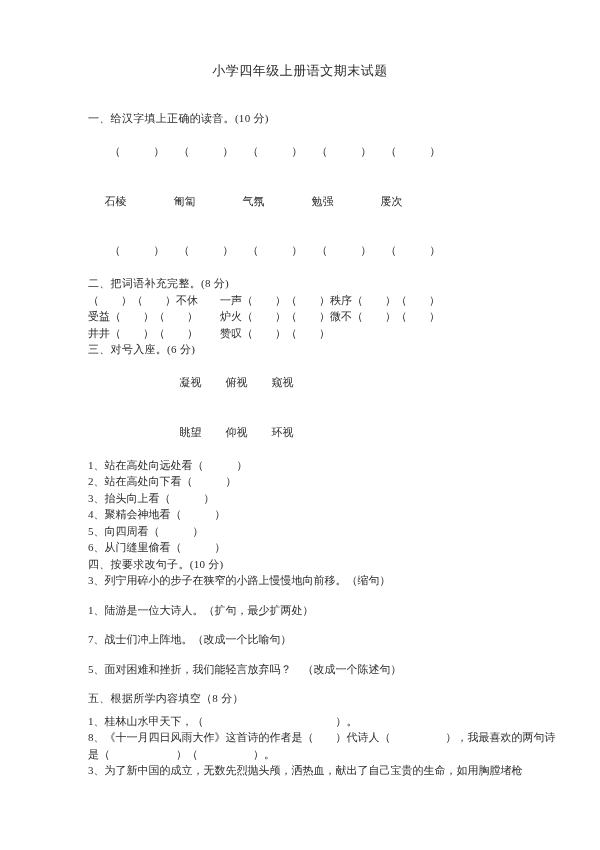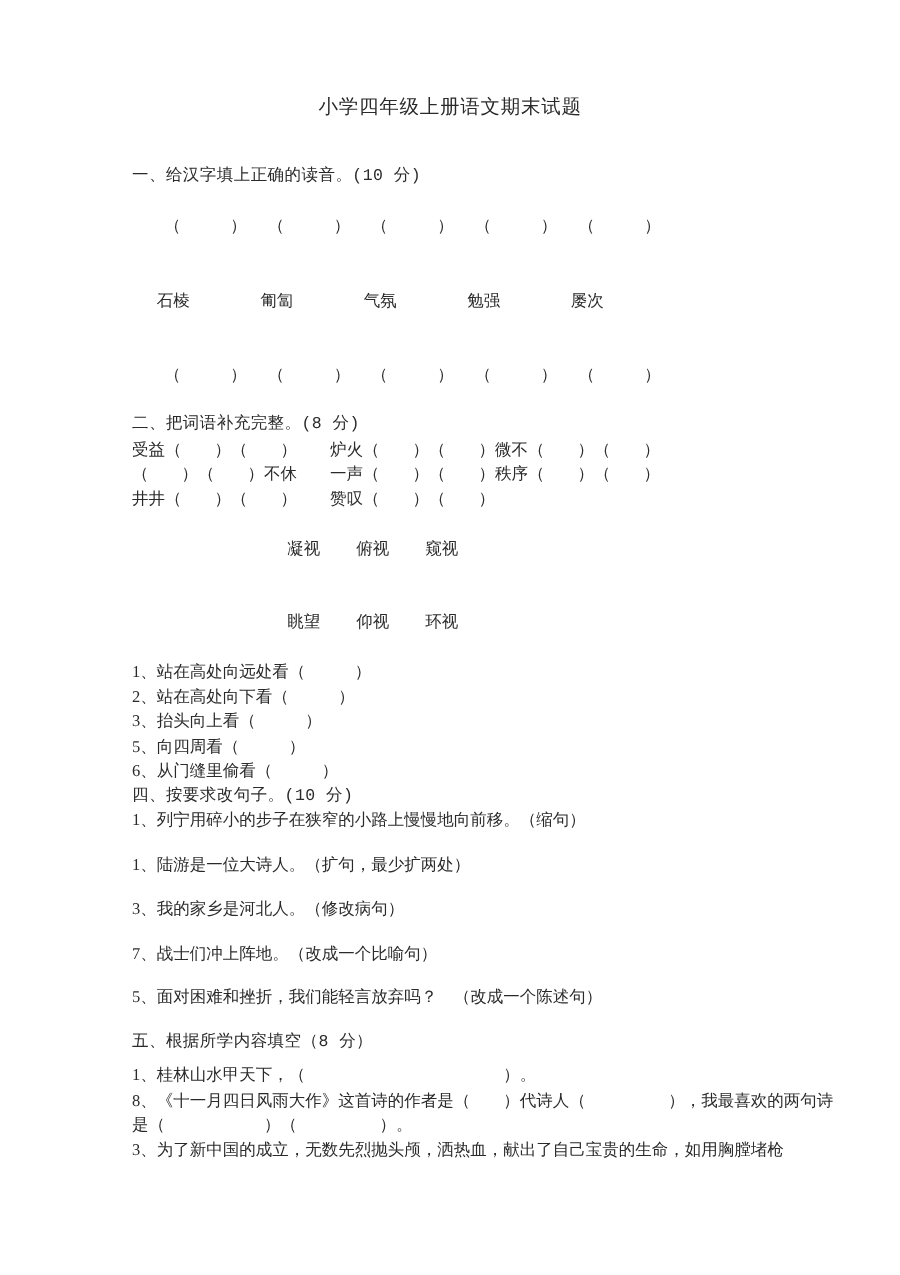--- a/index.html
+++ b/index.html
@@ -18,29 +18,29 @@
   .title {
     font-size:13px;
     font-weight:normal;
     text-align:center;
     margin:0 0 30px -88px;
     width:600px;
     line-height:18px;
     letter-spacing:0.5px;
   }
   .line { line-height:16.5px; white-space:pre; }
-  .heading { letter-spacing:0.3px;font-family:Liberation Mono, monospace; }
+  .heading { letter-spacing:0.3px; }
 
   
   .cols5 .cell { display:inline-block; width:69px; }
   .paren-row .cell { text-indent:5px; }
 
   
   .wordbank { padding-left:75px; }
-  .wordbank .cell { display:inline-block; width:46px;text-align:center; }
+  .wordbank .cell { display:inline-block; width:46px; }
 
   
   .spaced { margin-bottom:13px; }
 
   
   .gap-top    { margin-top:12px; }
   .gap-bottom { margin-bottom:6px; }
 </style>
 </head>
 <body>
@@ -57,44 +57,45 @@
     <div class="line cols5">
       <span class="cell">石棱</span><span class="cell">匍匐</span><span class="cell">气氛</span><span class="cell">勉强</span><span class="cell">屡次</span>
     </div>
     <div class="line cols5 paren-row">
       <span class="cell">（　　　）</span><span class="cell">（　　　）</span><span class="cell">（　　　）</span><span class="cell">（　　　）</span><span class="cell">（　　　）</span>
     </div>
   </div>
 
   <div>
     <div class="line heading">二、把词语补充完整。(8 分)</div>
+    <div class="line">（　　）（　　）不休　　一声（　　）（　　）秩序（　　）（　　）</div>
     <div class="line">受益（　　）（　　）　　炉火（　　）（　　）微不（　　）（　　）</div>
-    <div class="line">（　　）（　　）不休　　一声（　　）（　　）秩序（　　）（　　）</div>
     <div class="line">井井（　　）（　　）　　赞叹（　　）（　　）</div>
   </div>
 
   <div>
+    <div class="line heading">三、对号入座。(6 分)</div>
     <div class="line wordbank">
       <span class="cell">凝视</span><span class="cell">俯视</span><span class="cell">窥视</span>
     </div>
     <div class="line wordbank">
       <span class="cell">眺望</span><span class="cell">仰视</span><span class="cell">环视</span>
     </div>
     <div class="line">1、站在高处向远处看（　　　）</div>
     <div class="line">2、站在高处向下看（　　　）</div>
     <div class="line">3、抬头向上看（　　　）</div>
+    <div class="line">4、聚精会神地看（　　　）</div>
     <div class="line">5、向四周看（　　　）</div>
     <div class="line">6、从门缝里偷看（　　　）</div>
   </div>
 
   <div>
     <div class="line heading">四、按要求改句子。(10 分)</div>
-    <div class="line spaced">1、列宁用碎小的步子在狭窄的小路上慢慢地向前移。（缩句）</div>
+    <div class="line spaced">3、列宁用碎小的步子在狭窄的小路上慢慢地向前移。（缩句）</div>
     <div class="line spaced">1、陆游是一位大诗人。（扩句，最少扩两处）</div>
-    <div class="line spaced">3、我的家乡是河北人。（修改病句）</div>
     <div class="line spaced">7、战士们冲上阵地。（改成一个比喻句）</div>
     <div class="line spaced">5、面对困难和挫折，我们能轻言放弃吗？　（改成一个陈述句）</div>
   </div>
 
   <div>
     <div class="line heading gap-top gap-bottom">五、根据所学内容填空（8 分）</div>
     <div class="line">1、桂林山水甲天下，（　　　　　　　　　　　　）。</div>
     <div class="line">8、《十一月四日风雨大作》这首诗的作者是（　　）代诗人（　　　　　），我最喜欢的两句诗</div>
     <div class="line">是（　　　　　　）（　　　　　）。</div>
     <div class="line">3、为了新中国的成立，无数先烈抛头颅，洒热血，献出了自己宝贵的生命，如用胸膛堵枪</div>

